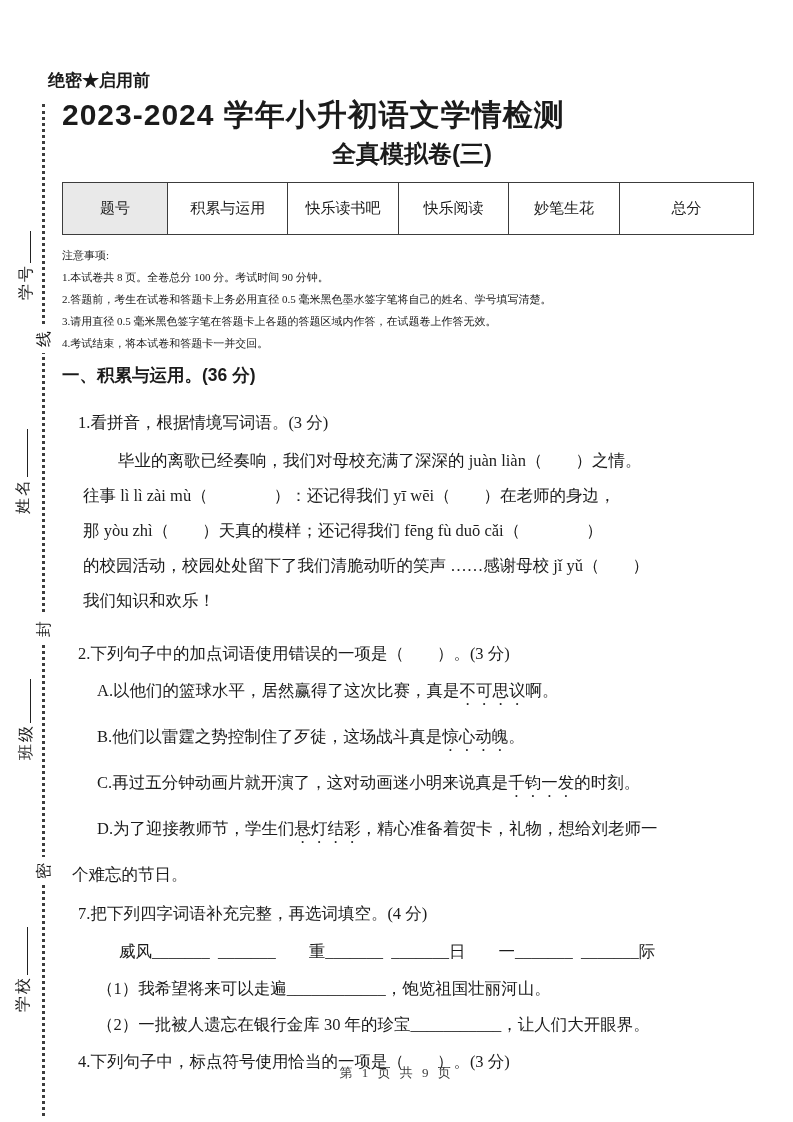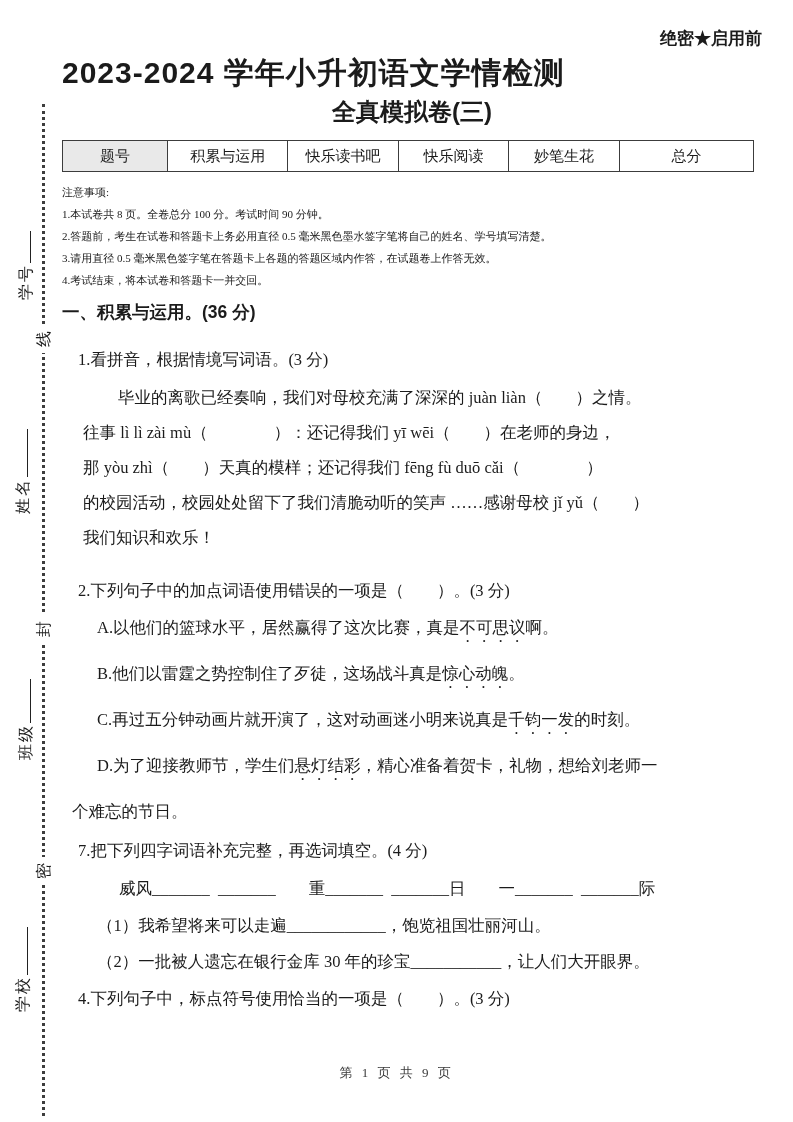--- a/index.html
+++ b/index.html
@@ -43,43 +43,43 @@
     font-size:16px; color:#1b1b1b;
   }
   .sc-xian { left:33px; top:353px; }
   .sc-feng { left:33px; top:643px; }
   .sc-mi   { left:33px; top:885px; }
 
   
   .content { position:absolute; left:62px; top:0; width:700px; }
 
   .secrecy {
-    margin:28px 0 0 -14px;
-    font-family:"Liberation Sans", sans-serif;
-    font-weight:600; font-size:17px; line-height:22px;text-align:right;
+    margin:70px 0 0 -14px;
+    font-family:"Liberation Sans", sans-serif;
+    font-weight:600; font-size:17px; line-height:22px;
   }
   .title {
     margin-top:4px; text-align:left;
     font-family:"Liberation Sans", sans-serif;
     font-weight:700; font-size:30px; line-height:38px; letter-spacing:1px;
   }
   .subtitle {
     margin-top:4px; text-align:center;
     font-family:"Liberation Sans", sans-serif;
     font-weight:700; font-size:24px; line-height:32px;
   }
 
   .score-table {
     width:692px; margin-top:12px;
     border-collapse:collapse;
     font-size:15px;
   }
   .score-table td {
     border:1.5px solid #3c3c3c;
-    height:31px; text-align:center; vertical-align:middle;
+    height:52px; text-align:center; vertical-align:middle;
   }
   .score-table td.gray { background:#e9e9e9; }
 
   .notice { margin-top:9px; font-size:11px; line-height:22px; }
 
   .sec-head {
     margin-top:9px;
     font-family:"Liberation Sans", sans-serif;
     font-weight:700; font-size:17.5px; line-height:24px;
   }

